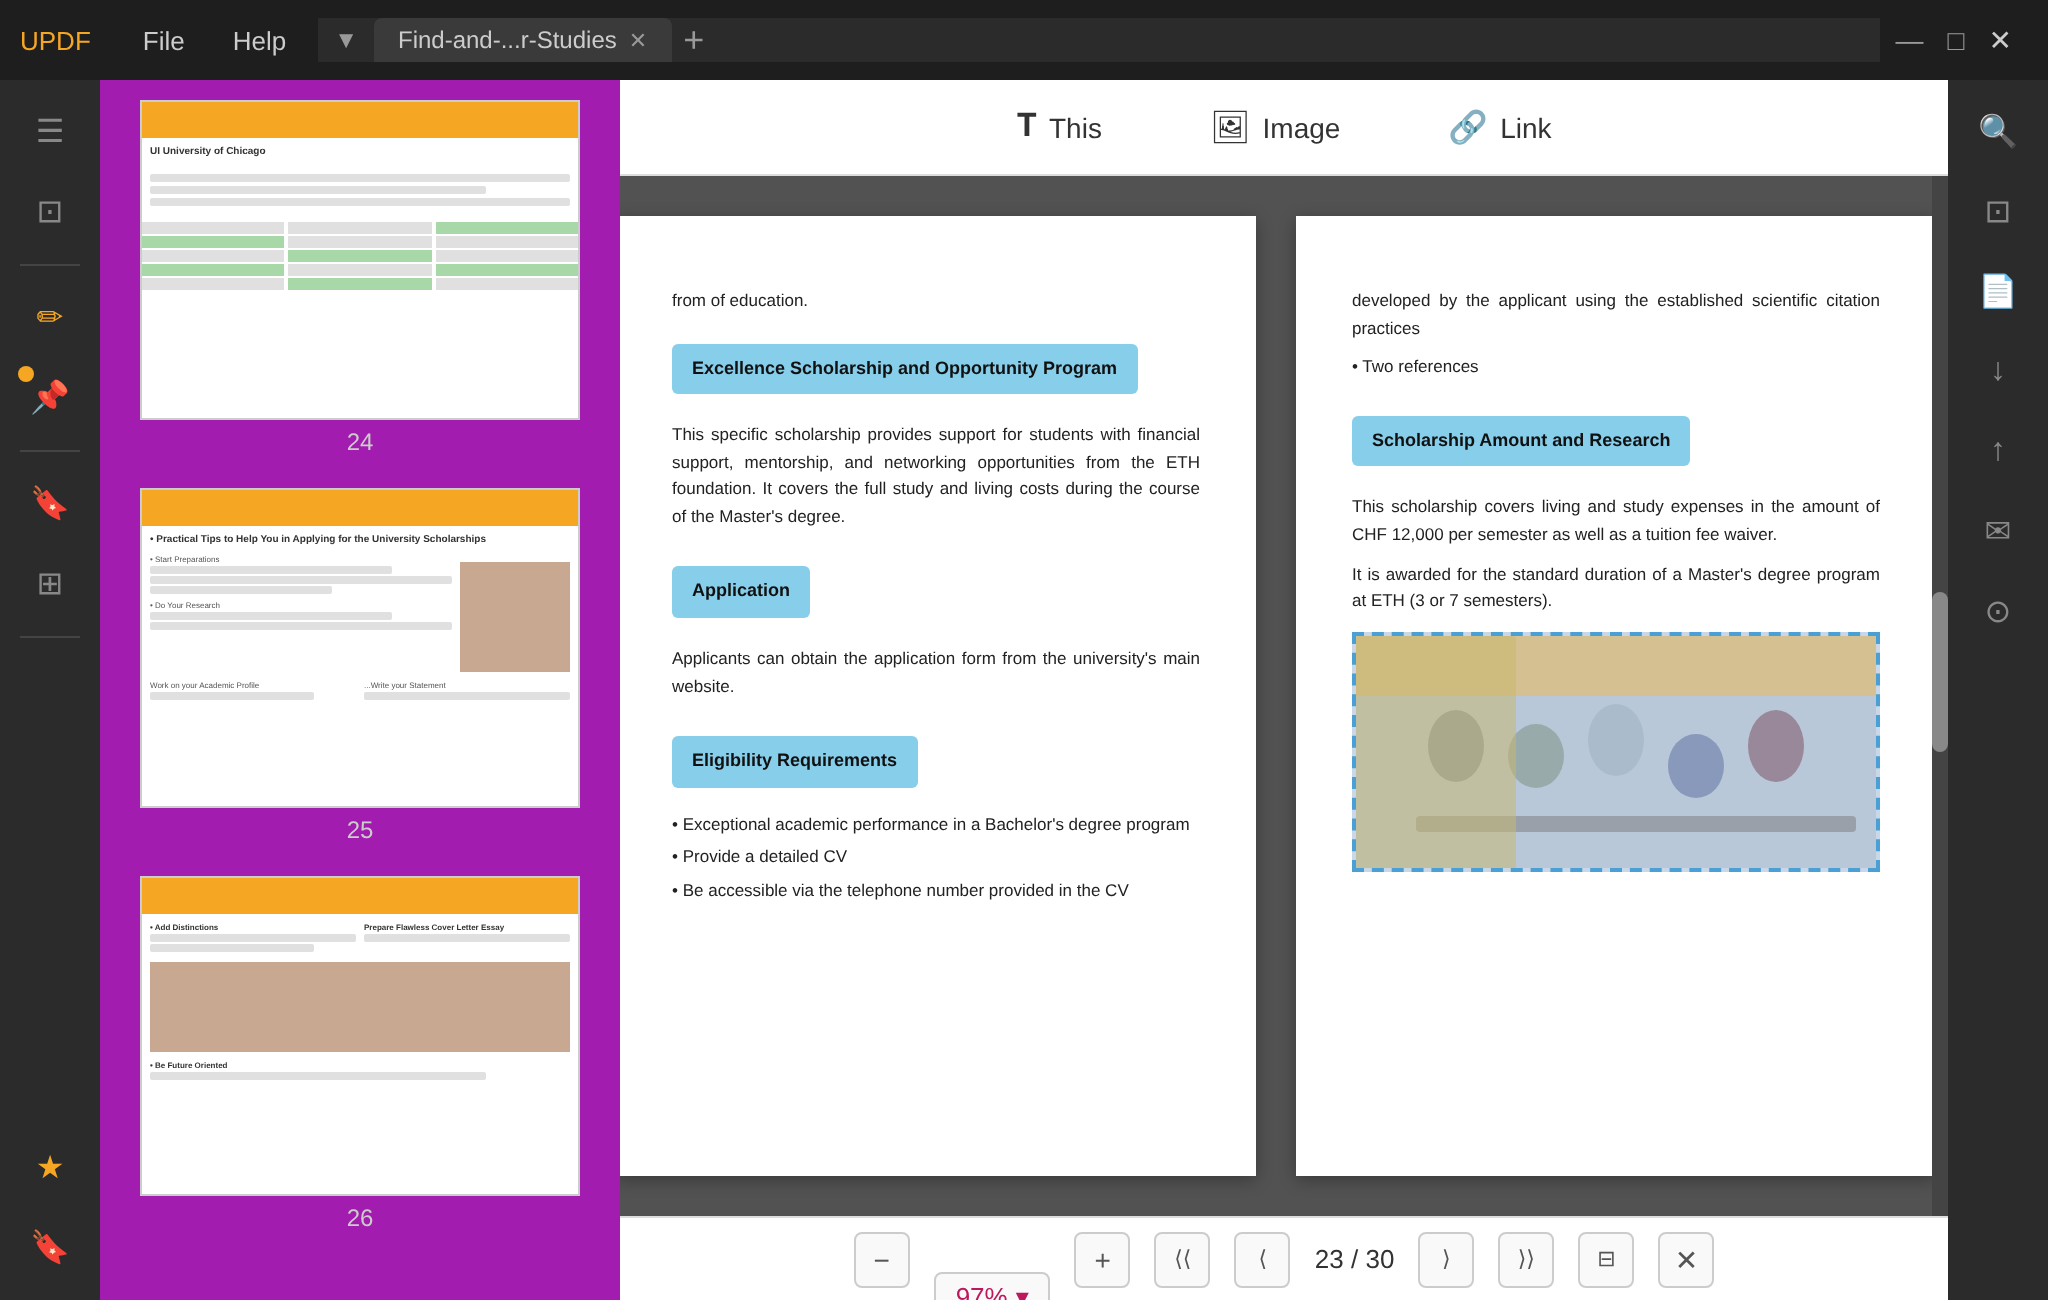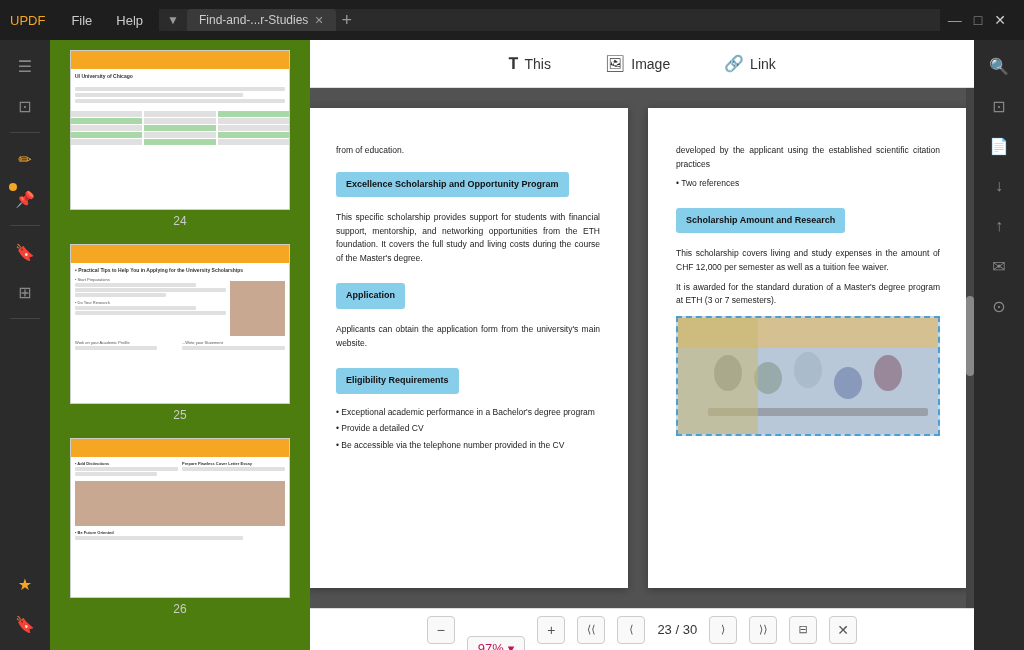--- a/index.html
+++ b/index.html
@@ -92,21 +92,21 @@
       font-size: 16px;
       cursor: pointer;
       border-radius: 4px;
     }
     .sidebar-icon.active { color: #f5a623; }
     .sidebar-divider { width: 30px; height: 1px; background: #444; margin: 4px 0; }
 
     
     .thumbnail-panel {
       width: 260px;
-      background: #4d7c0f;
+      background: #a21caf;
       display: flex;
       flex-direction: column;
       overflow-y: auto;
       padding: 10px;
       gap: 16px;
       flex-shrink: 0;
     }
     .thumb-item {
       display: flex;
       flex-direction: column;

